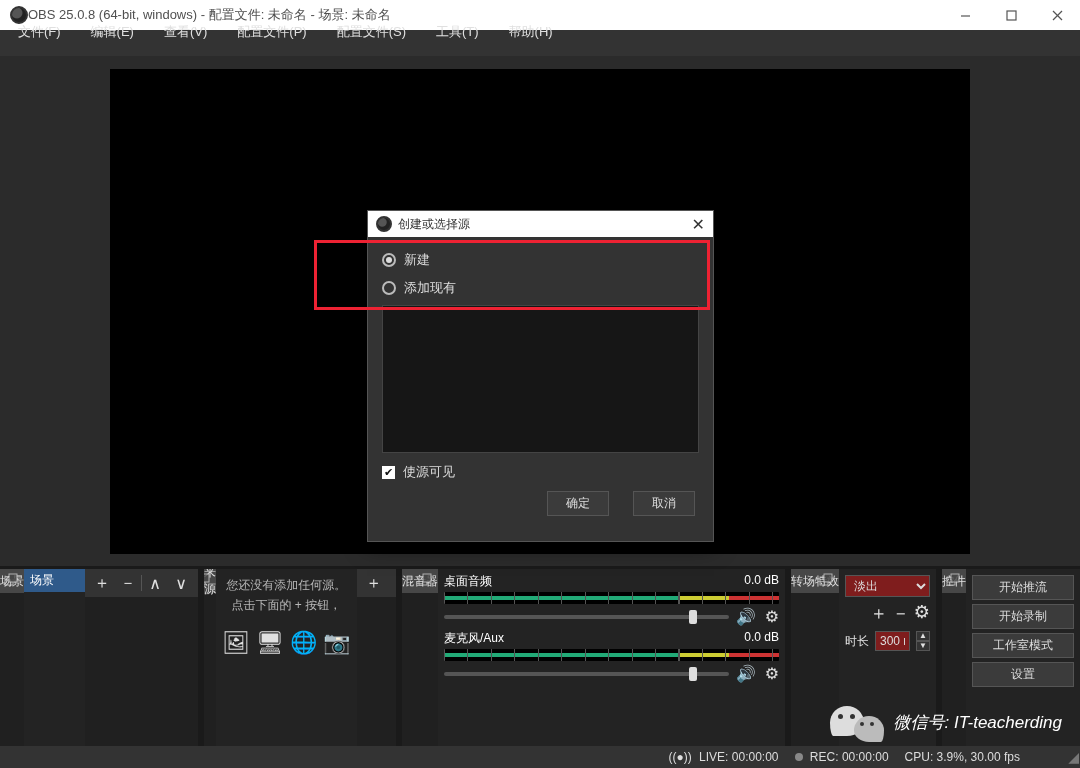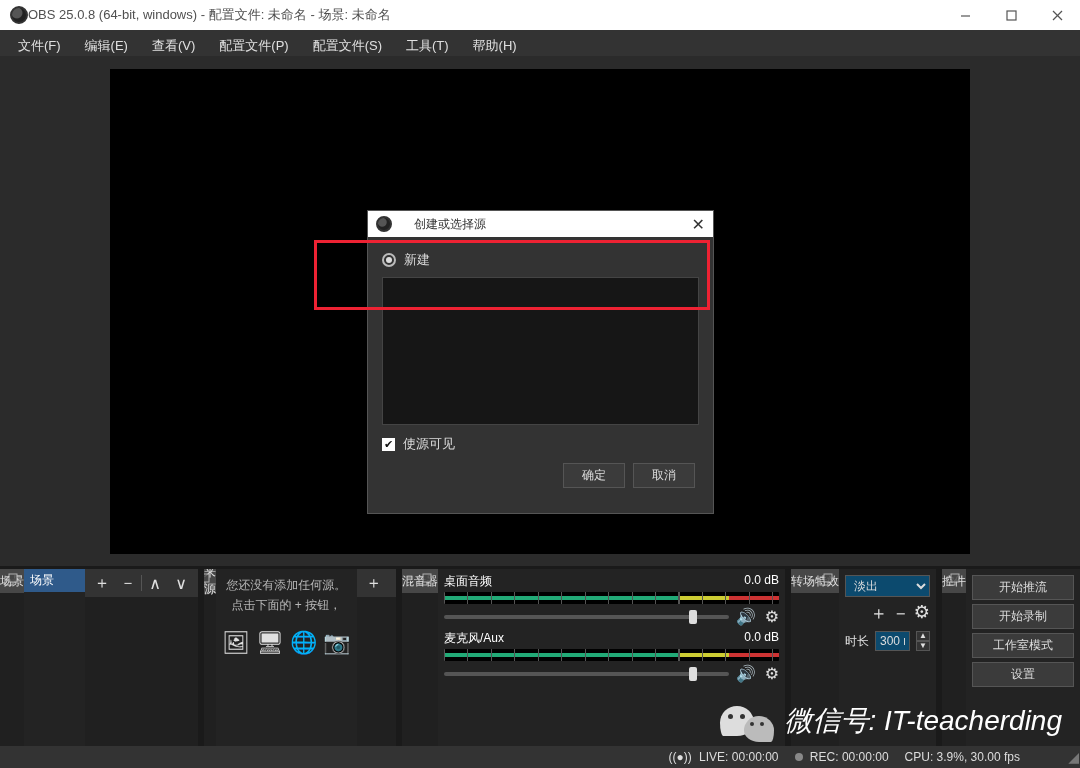--- a/index.html
+++ b/index.html
@@ -13,21 +13,21 @@
   body{width:1080px;height:768px;overflow:hidden;background:var(--bg);color:var(--text);font-size:13px;position:relative}
 
   
   .titlebar{height:30px;background:var(--title-bar);display:flex;align-items:center;justify-content:space-between;color:var(--title-text)}
   .titlebar .left{display:flex;align-items:center;gap:0;padding-left:10px}
   .titlebar .obs-logo{width:18px;height:18px;border-radius:50%;background:radial-gradient(circle at 35% 35%,#555 0 5px,#222 6px);border:2px solid #333}
   .titlebar .win-btns{display:flex;height:100%}
   .titlebar .win-btns div{width:46px;display:flex;align-items:center;justify-content:center;color:#555}
 
   
-  .menubar{height:26px;background:#333;display:flex;align-items:flex-start;padding:4px 8px;gap:4px}
+  .menubar{height:26px;background:#333;display:flex;align-items:flex-end;padding:12px 8px;gap:10px}
   .menubar span{padding:3px 10px;cursor:default}
 
   
   .preview-wrap{height:510px;display:flex;align-items:center;justify-content:center;background:var(--bg)}
   .preview{width:860px;height:485px;background:var(--black);border:1px solid #000}
 
   
   .docks{display:flex;height:180px;gap:3px;background:#1a1a1a;padding-top:3px}
   .dock{background:#202020;display:flex;flex-direction:row;overflow:hidden}
   .dock .hdr{height:24px;background:var(--panel-header);display:flex;align-items:center;justify-content:center;font-size:12px;position:relative}
@@ -54,56 +54,56 @@
   .meter{height:12px;background:#000;position:relative;border-radius:1px;overflow:hidden;margin-bottom:3px}
   .meter .ticks{position:absolute;inset:0;background:repeating-linear-gradient(90deg,#555 0 1px,transparent 1px 7%)}
   .meter .bar{position:absolute;top:4px;left:0;height:4px;background:linear-gradient(90deg,#2a7 0 70%,#cc3 70% 85%,#c33 85% 100%);width:100%}
   .slider{display:flex;align-items:center;gap:8px}
   .slider .track{flex:1;height:4px;background:#555;position:relative;border-radius:2px}
   .slider .thumb{position:absolute;top:-5px;width:8px;height:14px;background:#ddd;border-radius:2px}
   .slider .icons{font-size:16px;display:flex;gap:8px}
 
   
   .trans .body{padding:6px}
-  .trans select, .trans input{width:100%;background:#0c4a6e;border:1px solid #555;color:#ddd;padding:2px 4px;font-size:12px}
+  .trans select, .trans input{width:100%;background:#7f1d1d;border:1px solid #555;color:#ddd;padding:2px 4px;font-size:12px}
   .trans .row{display:flex;align-items:center;gap:6px;margin-top:6px}
   .trans .pm{display:flex;justify-content:flex-end;gap:4px;margin:4px 0;font-size:18px}
   .spin{display:flex;flex-direction:column}
   .spin div{width:14px;height:10px;background:#333;border:1px solid #555;font-size:8px;text-align:center;line-height:8px}
 
   
   .ctrls .body{display:flex;flex-direction:column;gap:4px;padding:6px}
   .ctrls button{background:#3b3b3b;border:1px solid #555;color:#ddd;padding:3px 16px;font-size:12px;cursor:default}
 
   
   .status{position:absolute;bottom:0;left:0;right:0;height:22px;background:#333;display:flex;align-items:center;justify-content:flex-end;font-size:12px;color:#ddd;gap:16px;padding:0 60px 0 8px}
   .status .dot{display:inline-block;width:8px;height:8px;border-radius:50%;background:#888;margin-right:4px}
   .status .antenna{margin-right:4px}
   .status .grip{position:absolute;right:4px;bottom:3px;color:#777;font-size:14px;letter-spacing:-3px}
 
   
   .modal{position:absolute;left:367px;top:210px;width:347px;background:#333;color:#ddd;box-shadow:0 4px 20px rgba(0,0,0,.6);border:1px solid #555}
   .modal .mtitle{height:26px;background:#fff;color:#333;display:flex;align-items:center;padding:0 8px;justify-content:space-between;font-size:12px}
-  .modal .mtitle .left{display:flex;align-items:center;gap:22px}
+  .modal .mtitle .left{display:flex;align-items:center;gap:6px}
   .modal .mtitle .obs-logo{width:16px;height:16px;border-radius:50%;background:radial-gradient(circle at 35% 35%,#555 0 4px,#222 5px);border:2px solid #333}
   .modal .mtitle .close{font-size:16px;cursor:default;color:#333}
   .modal .mbody{padding:6px 14px 21px 14px}
   .radio{display:flex;align-items:center;gap:8px;margin:8px 0}
   .radio .r{width:14px;height:14px;border:2px solid #bbb;border-radius:50%;display:flex;align-items:center;justify-content:center}
   .radio .r.on::after{content:"";width:6px;height:6px;border-radius:50%;background:#ddd}
   .modal .sel-text{background:#265f99;color:#fff;display:inline-block;padding:1px 2px}
   .listbox{width:100%;height:148px;background:#161616;border:1px solid #444;margin-top:4px}
   .check{display:flex;align-items:center;gap:8px;margin-top:10px}
   .check .c{width:13px;height:13px;background:#fff;color:#111;font-size:11px;line-height:12px;text-align:center}
-  .mbuttons{display:flex;justify-content:flex-end;gap:8px;margin:10px 4px 4px 4px}
+  .mbuttons{display:flex;justify-content:flex-end;gap:24px;margin:10px 4px 4px 4px}
   .mbuttons button{background:#3b3b3b;border:1px solid #555;color:#ddd;padding:3px 18px;font-size:12px}
 
   .red-ann{position:absolute;border:3px solid #e23;pointer-events:none}
 
-  .watermark{position:absolute;bottom:26px;right:18px;display:flex;gap:10px;color:#fff;font-size:28px;font-style:italic;font-weight:500}
+  .watermark{position:absolute;bottom:26px;right:18px;display:flex;align-items:center;gap:10px;color:#fff;font-size:17px;font-style:italic;font-weight:500}
   .watermark .wx{position:relative;width:54px;height:40px}
   .watermark .wx .b1{position:absolute;left:0;top:4px;width:34px;height:30px;background:#ddd;border-radius:50% 50% 50% 10%/55% 55% 45% 45%}
   .watermark .wx .b2{position:absolute;right:0;bottom:0;width:30px;height:26px;background:#bbb;border-radius:50% 50% 10% 50%/55% 55% 45% 45%}
   .watermark .wx .e{position:absolute;width:5px;height:5px;background:#333;border-radius:50%}
 
   .pop svg, .titlebar svg{display:block}
 </style>
 </head>
 <body>
 
@@ -316,20 +316,24 @@
         <span class="obs-logo"></span>
       <span>创建或选择源</span>
       </span>
     <span class="close">✕</span>
   </div>
   <div class="mbody">
     <div class="radio">
       <span class="r on"></span>
       <span>新建</span>
     </div>
+    <div class="radio" style="margin-top:10px">
+      <span class="r"></span>
+      <span>添加现有</span>
+    </div>
     <div class="listbox"></div>
     <div class="check">
       <span class="c">✔</span>
       <span>使源可见</span>
     </div>
     <div class="mbuttons">
       <button>确定</button>
       <button>取消</button>
     </div>
   </div>

